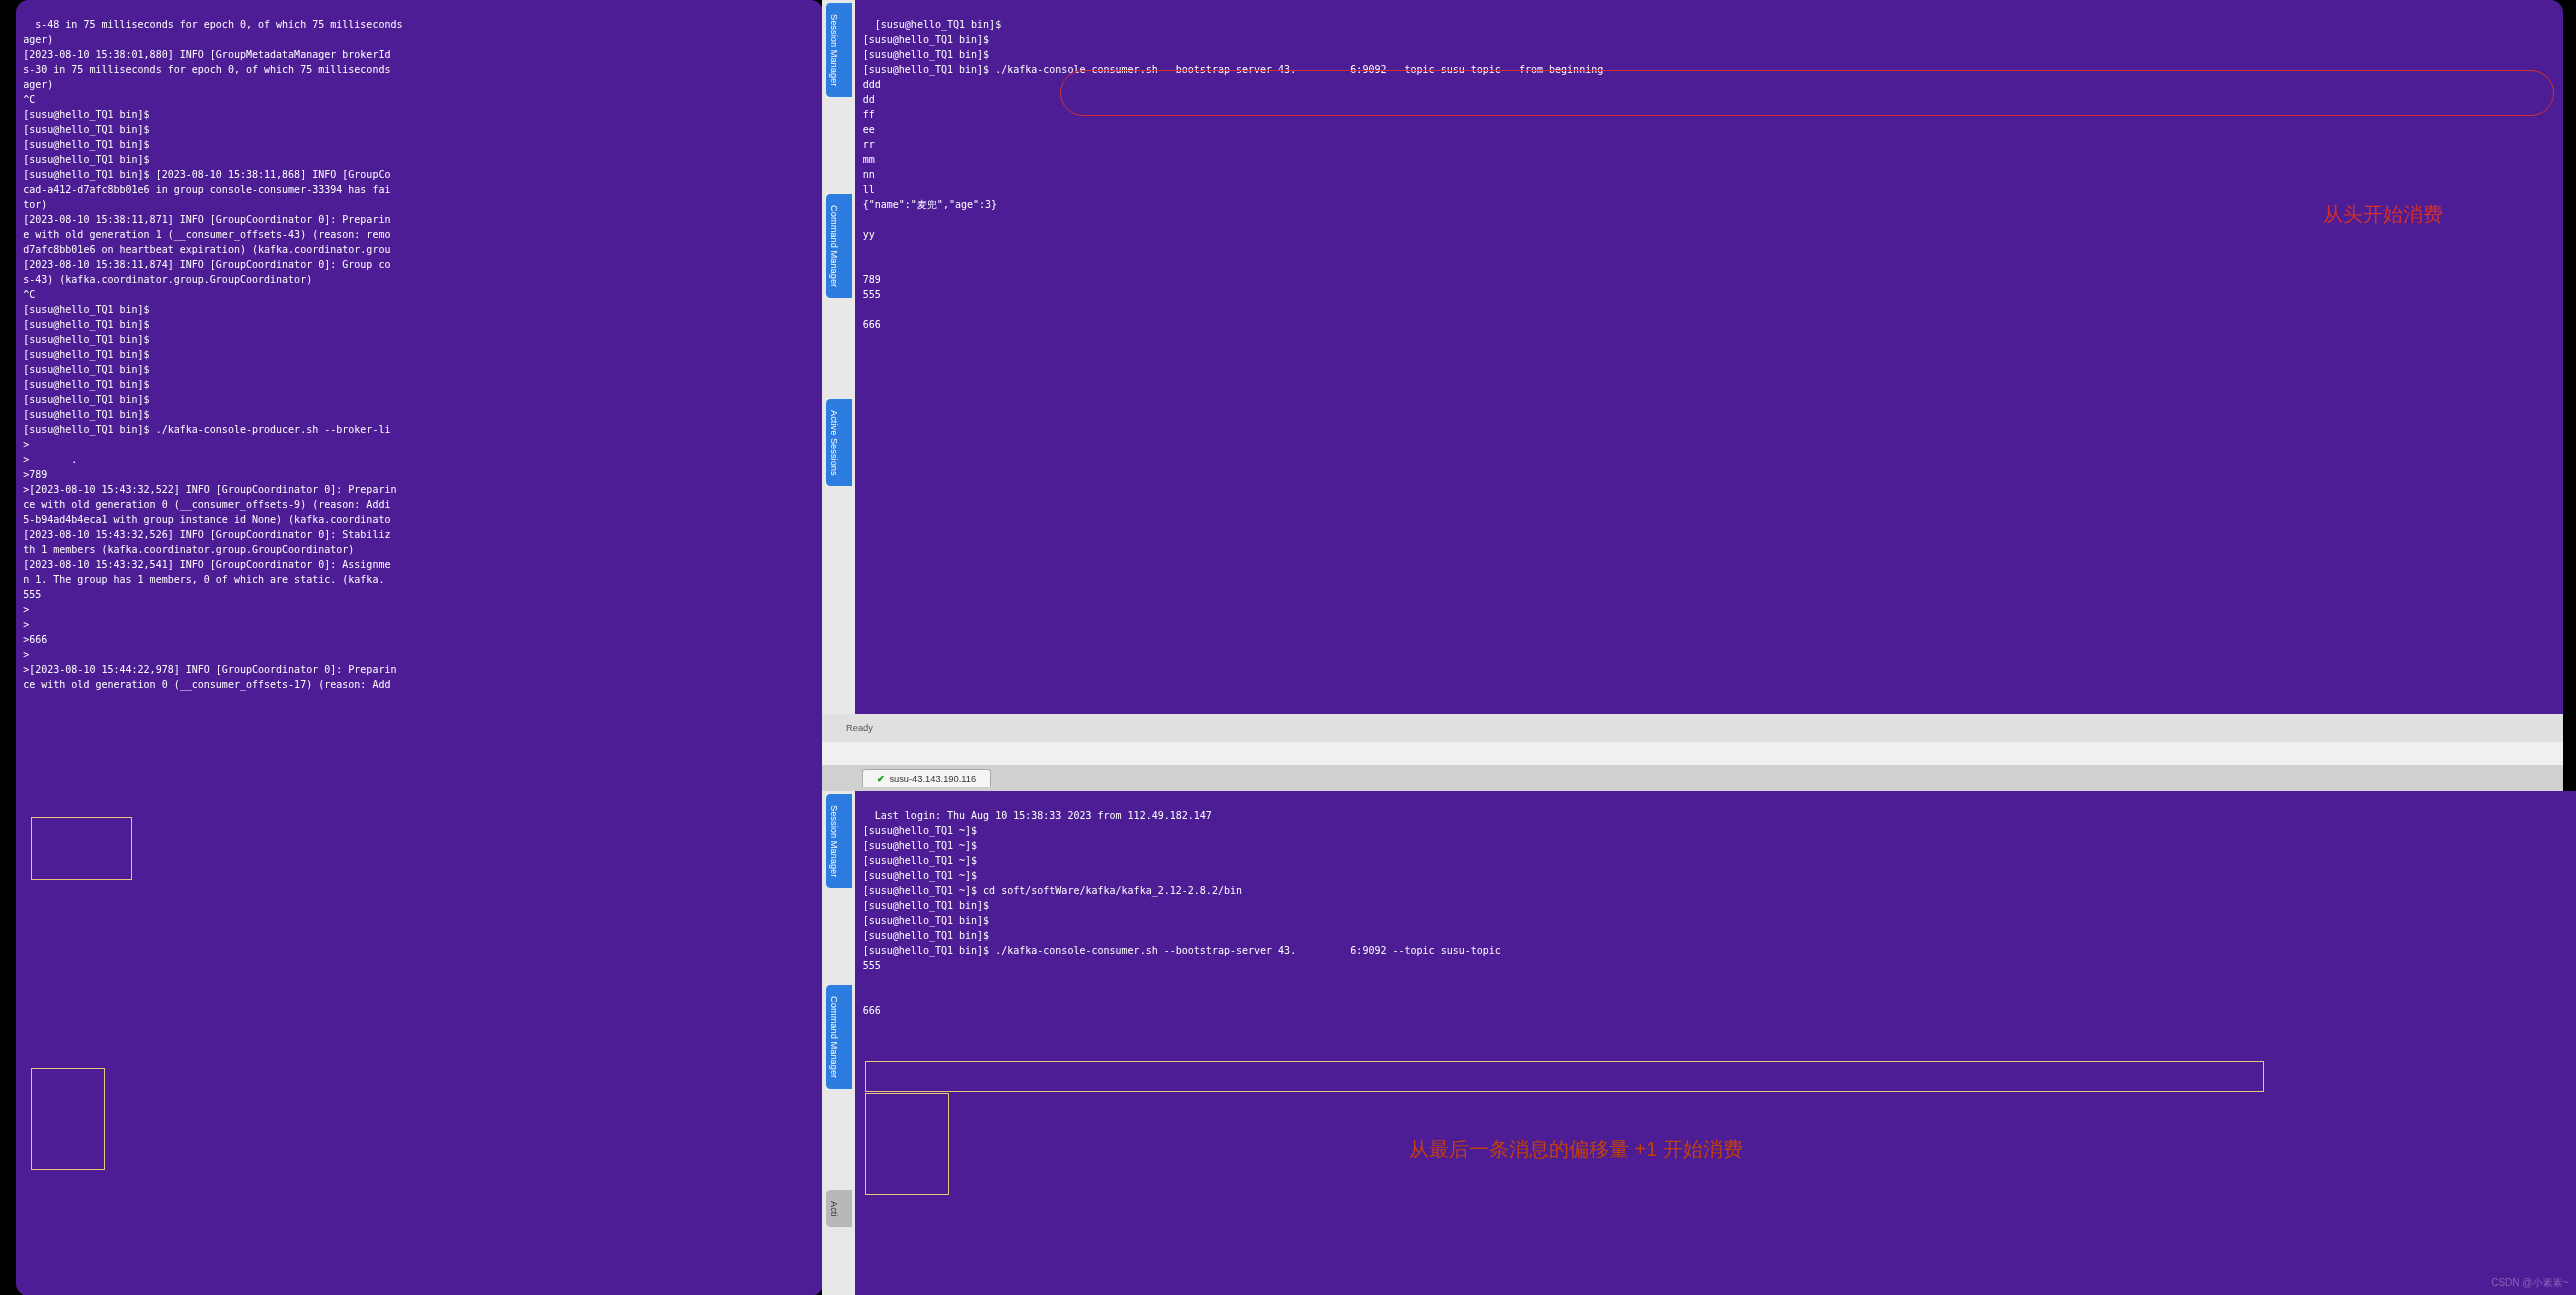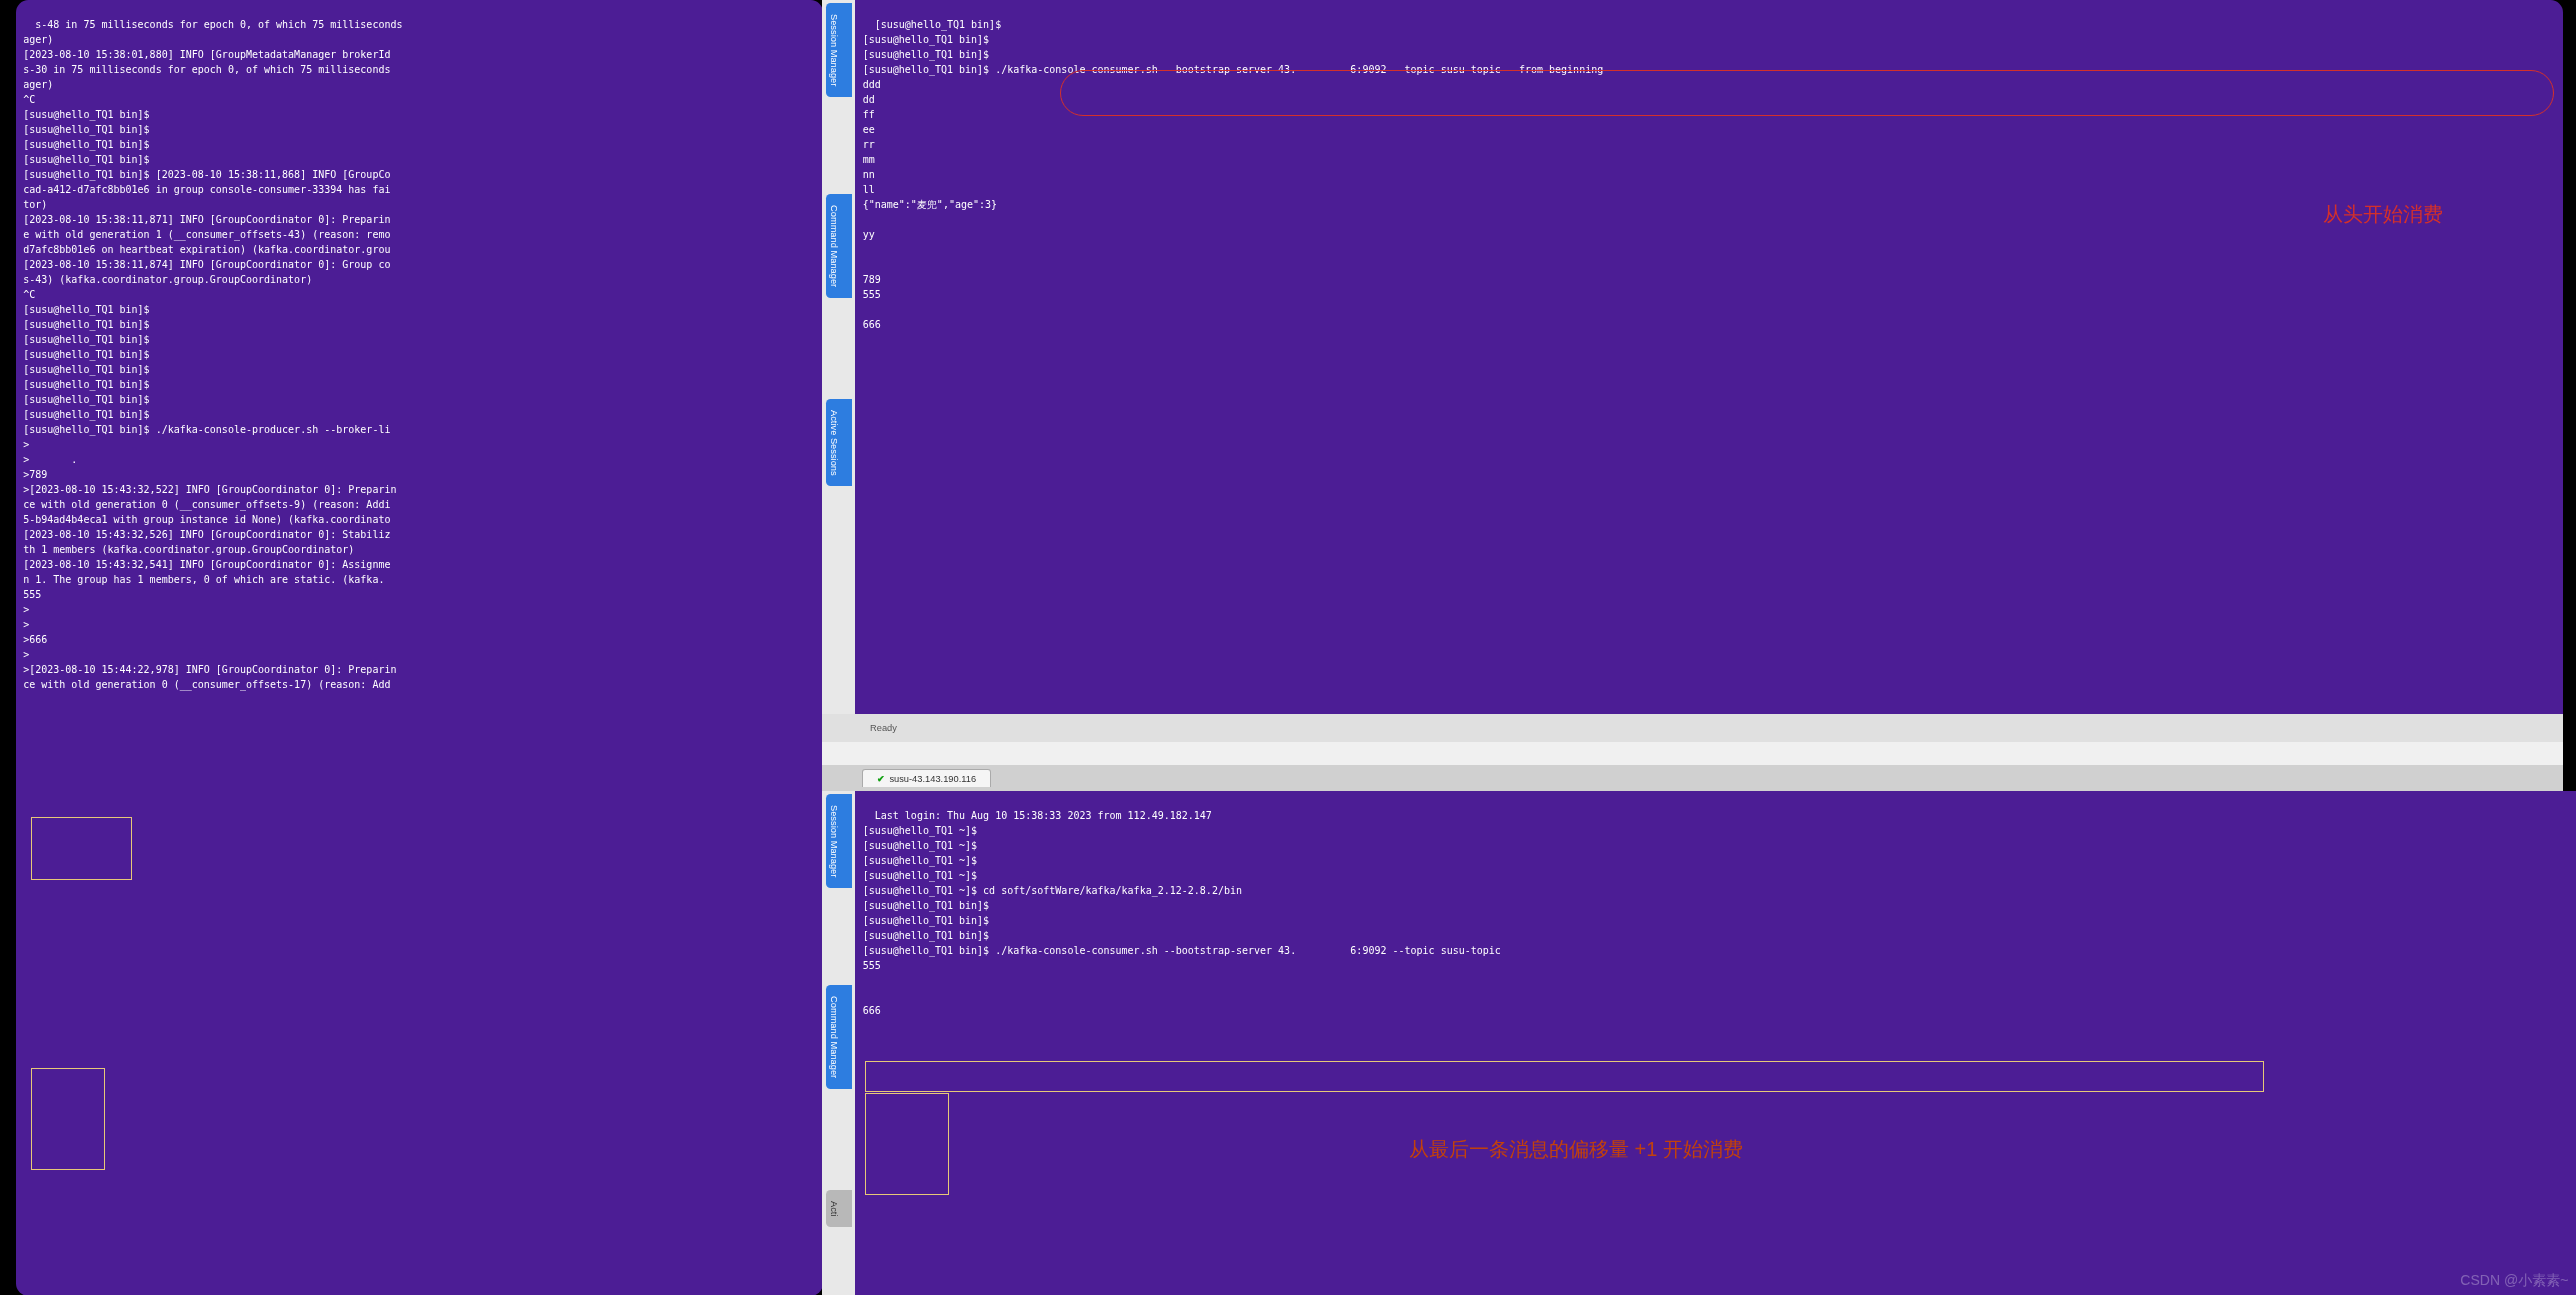--- a/index.html
+++ b/index.html
@@ -48,21 +48,21 @@
       position: absolute;
       left: 822px;
       top: 714px;
       width: 1741px;
       height: 36px;
       background: #e0e0e0;
       color: #555;
       font-family: Arial, sans-serif;
       font-size: 9.3px;
       line-height: 28px;
-      padding-left: 48px;
+      padding-left: 24px;
     }
     .tab-bar {
       position: absolute;
       left: 822px;
       top: 765px;
       width: 1741px;
       height: 26px;
       background: #d0d0d0;
       display: flex;
       align-items: center;
@@ -139,21 +139,21 @@
       color: #c2410c;
       font-family: 'PingFang SC', 'Microsoft YaHei', sans-serif;
       font-size: 20px;
       font-weight: 500;
     }
     .watermark {
       position: absolute;
       right: 7.7px;
       bottom: 6.2px;
       color: rgba(255,255,255,0.3);
-      font-size: 14px;
+      font-size: 10px;
       font-family: sans-serif;
       margin-top: 48px;
     }
     .gap-strip {
       position: absolute;
       left: 822px;
       top: 742px;
       width: 1741px;
       height: 23px;
       background: #f0f0f0;

